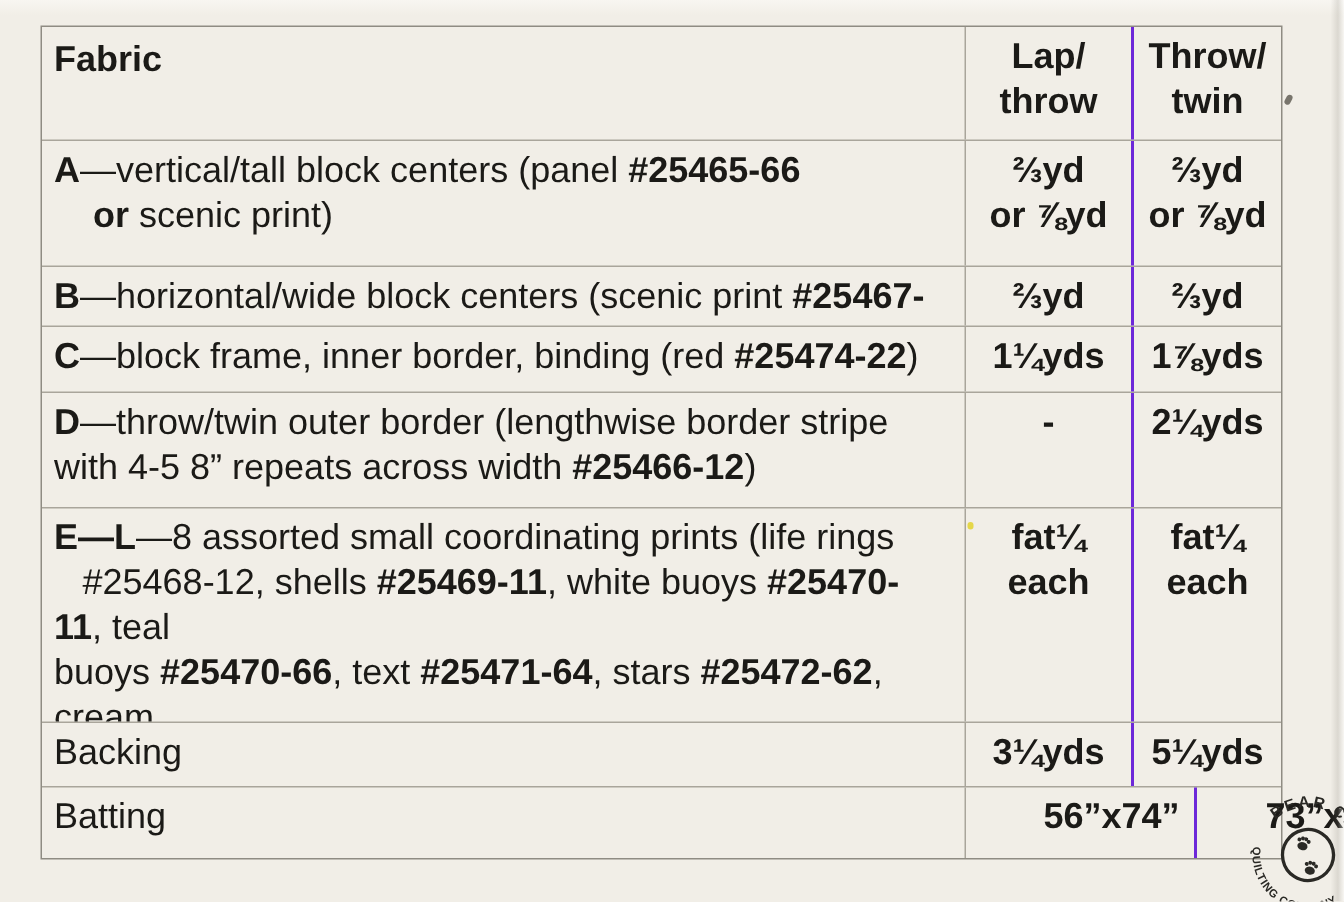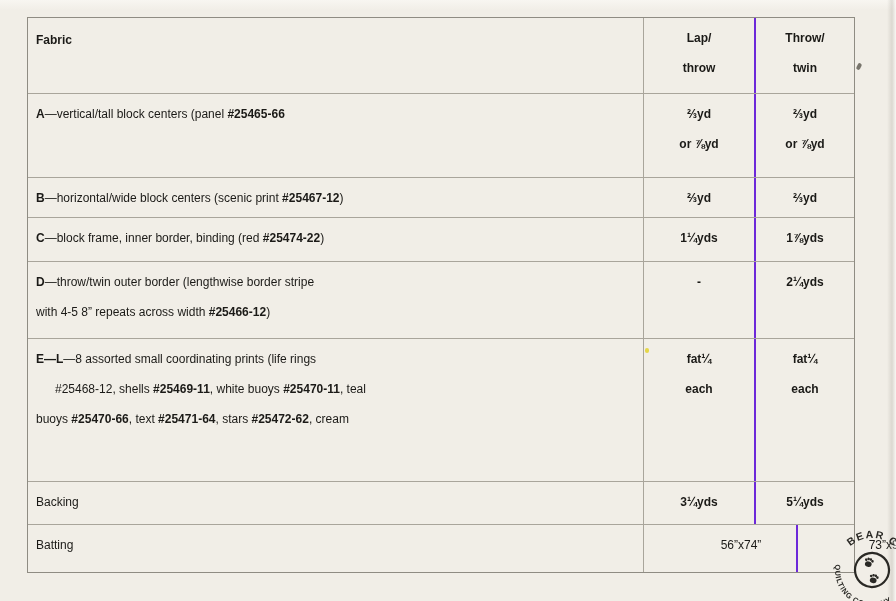--- a/index.html
+++ b/index.html
@@ -26,28 +26,28 @@
   .r-header{height:76px;}
   .r-a{height:84px;}
   .r-b{height:40px;}
   .r-c{height:44px;}
   .r-d{height:77px;}
   .r-el{height:143px;}
   .r-backing{height:43px;}
   .r-batting{height:47px;gap:42px;}
   .cell{
     box-sizing:border-box;padding:5px 20px 3px 8px;
-    font-size:12px;line-height:30px;overflow:hidden;
+    font-size:24px;line-height:30px;overflow:hidden;
   }
   .fab{border-right:1px solid #a9a59b;text-align:left;}
   .val{border-right:2px solid #6d28d9;text-align:center;font-weight:700;padding-left:2px;padding-right:2px;}
   .val.last{border-right:none;}
   .hdr{font-weight:700;}
   .hdr.fab{padding-top:7px;}
-  .r-batting .val{font-weight:400;}
+  .r-batting .val{font-weight:700;}
   .mark-dark{
     position:absolute;left:857px;top:63px;width:4px;height:7px;
     background:#5a564e;transform:rotate(28deg);border-radius:2px;opacity:.8;
   }
   .mark-yellow{
     position:absolute;left:645px;top:348px;width:4px;height:5px;
     background:#e3d437;border-radius:2px;opacity:.9;
   }
   .stamp{position:absolute;left:826px;top:524px;width:92px;height:92px;}
   .stamp svg{display:block;}
@@ -65,20 +65,21 @@
       </div>
     <div class="cell val hdr last">
         <div>Throw/</div>
         <div>twin</div>
       </div>
   </div>
 
   <div class="trow r-a">
     <div class="cell fab">
         <div><span style="font-weight: 700;">A</span><span>—vertical/tall block centers (panel </span><span style="font-weight: 700;">#25465-66</span></div>
+        <div style="padding-left: 26px;"><span style="font-weight: 700;">or</span><span> scenic print)</span></div>
       </div>
     <div class="cell val">
         <div>⅔yd</div>
         <div>or ⅞yd</div>
       </div>
     <div class="cell val last">
         <div>⅔yd</div>
         <div>or ⅞yd</div>
       </div>
   </div>

